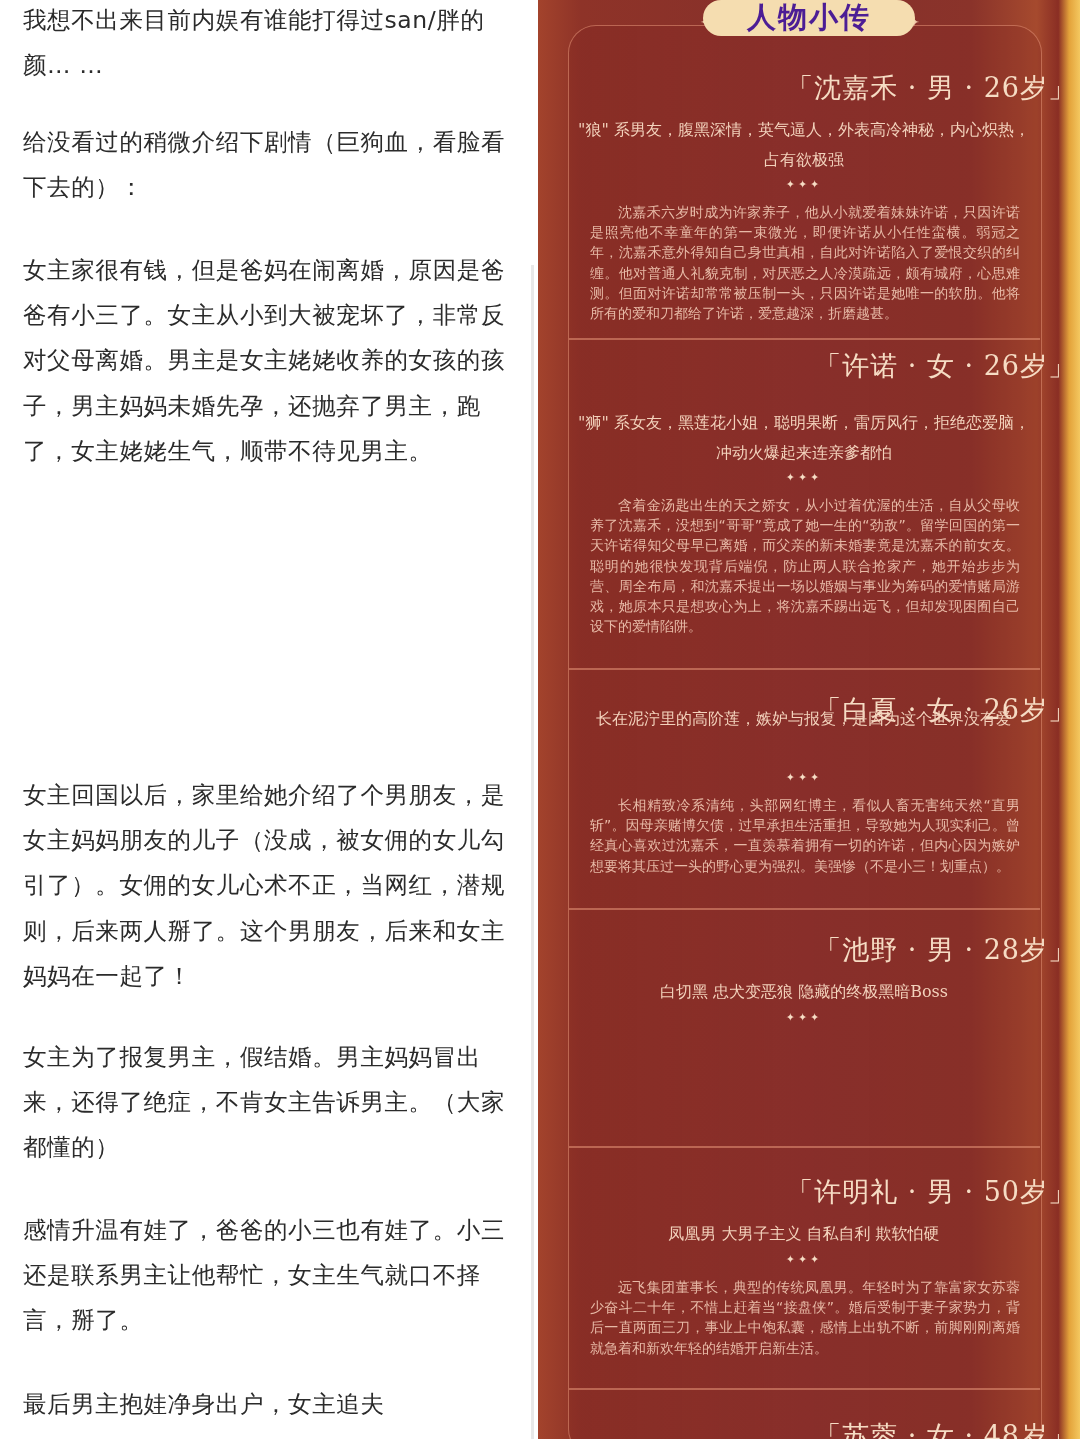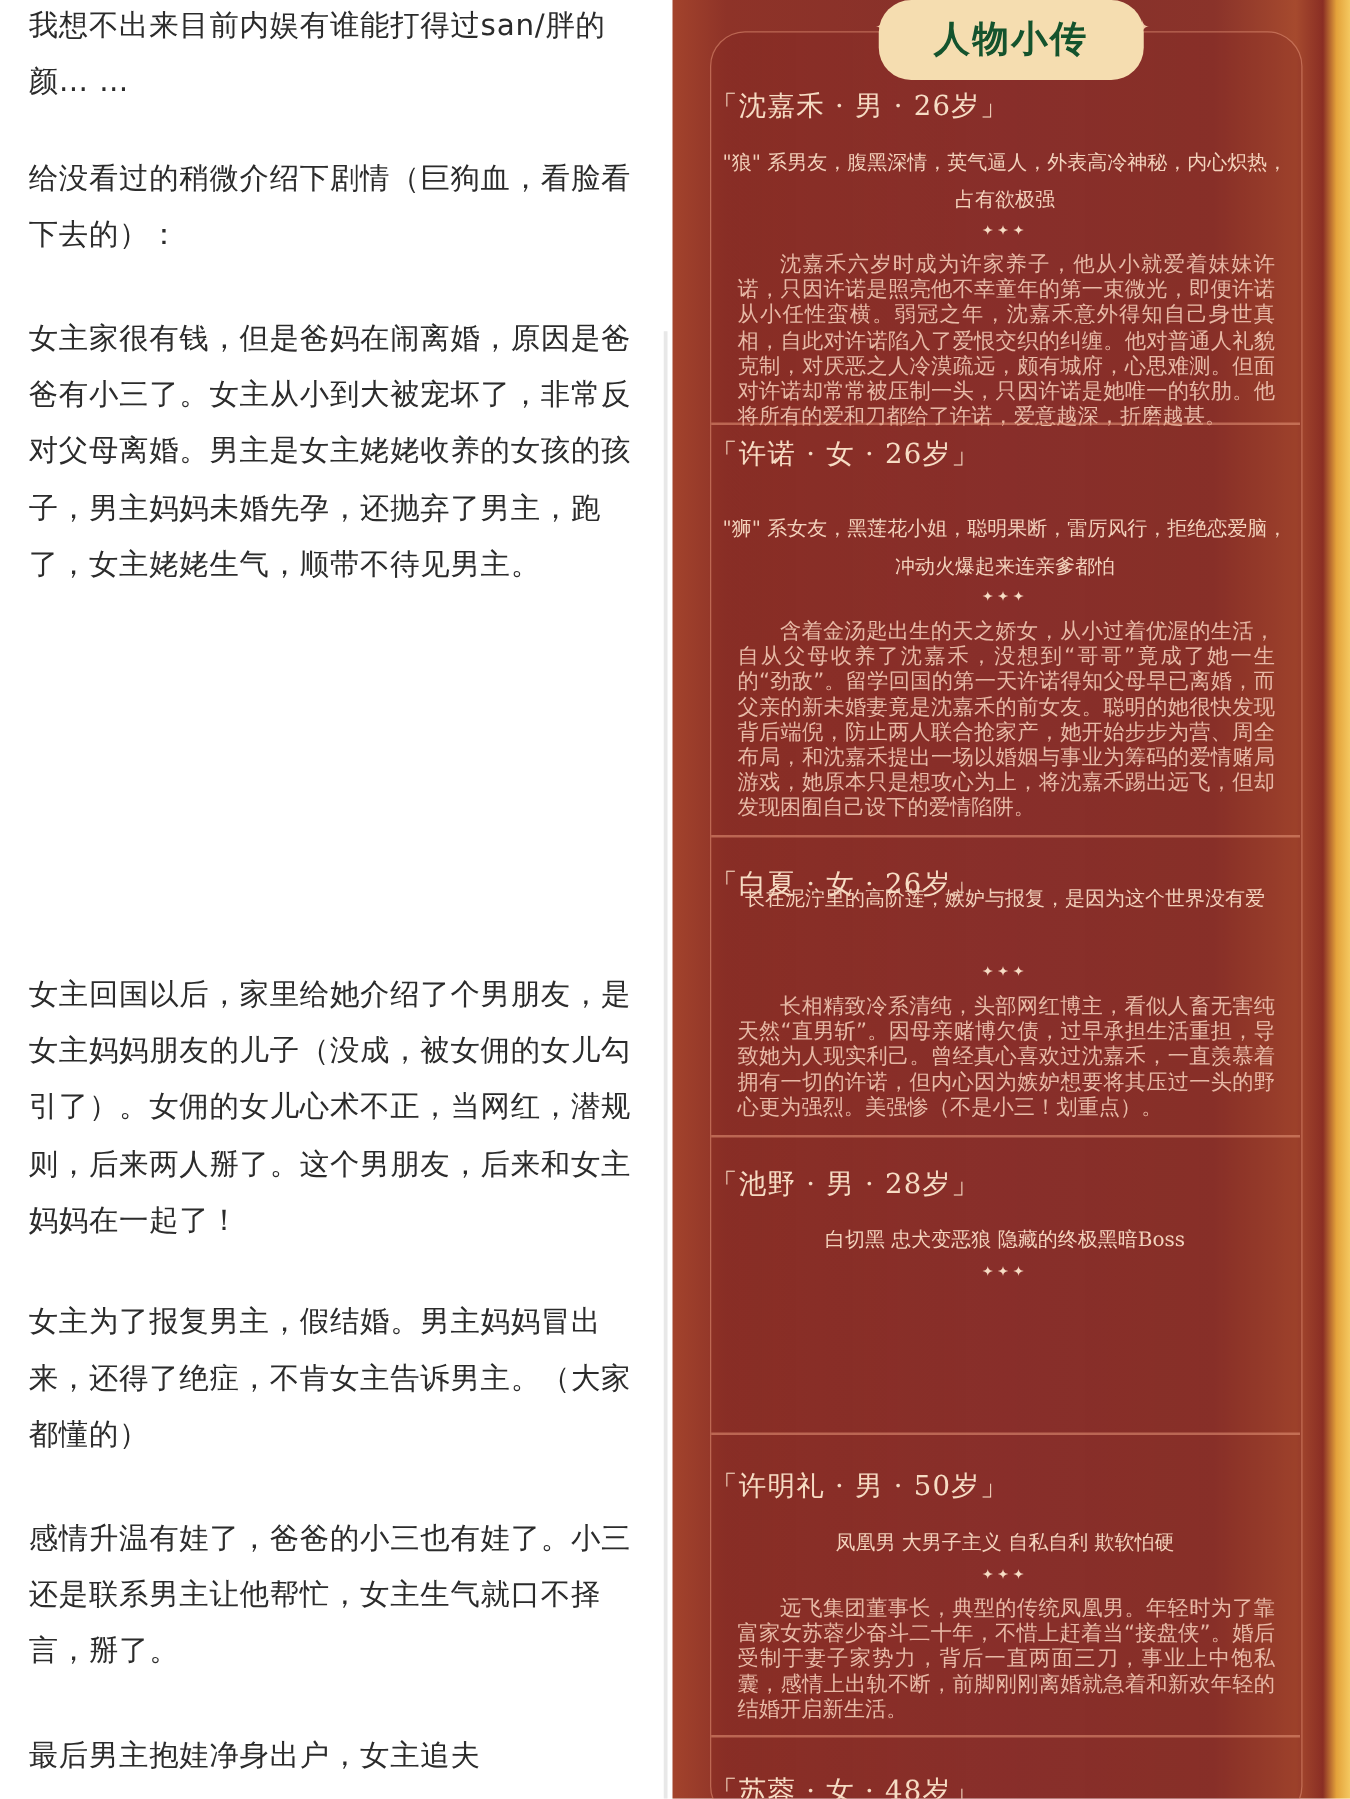--- a/index.html
+++ b/index.html
@@ -27,50 +27,50 @@
     position:absolute; left:538px; top:0; width:542px; height:1439px;
     background:linear-gradient(90deg,#a3432c 0%,#8e3328 8%,#86302b 50%,#8a332a 80%,#a64a2e 92%,#8a2e24 96%,#e3a23a 98%,#f4c860 100%);
   }
   .card {
     position:absolute; left:30px; top:25px; width:472px; height:1430px;
     border:1.5px solid rgba(230,150,120,0.55);
     border-radius:28px;
     background:linear-gradient(90deg,rgba(120,30,30,0.25),rgba(150,40,40,0.15),rgba(120,30,30,0.2));
   }
   .title-badge {
-    position:absolute; left:165px; top:0px; width:212px; height:64px;
+    position:absolute; left:165px; top:0px; width:212px; height:36px;
     background:#f5ddb0; border-radius:26px;
     display:flex; align-items:center; justify-content:center;
     font-family:"DejaVu Sans",sans-serif; font-weight:bold;
-    font-size:29px; color:#14532d; letter-spacing:2px;
+    font-size:29px; color:#4c1d95; letter-spacing:2px;
   }
   .sparkle {
     position:absolute; top:14px; color:#f0c8a8; font-size:14px;
   }
   .divider {
     position:absolute; left:31px; width:471px; height:1.5px;
     background:rgba(230,150,120,0.55);
   }
   .heading {
-    position:absolute; left:30px; width:508px; text-align:left;
+    position:absolute; left:30px; width:508px; text-align:right;
     font-family:"DejaVu Serif","Liberation Serif",serif;
-    font-size:22px; color:#f6dcc4; letter-spacing:1px;
+    font-size:27px; color:#f6dcc4; letter-spacing:1px;
   }
   .tagline {
     position:absolute; left:40px; width:452px; text-align:center;
     font-family:"DejaVu Serif","Liberation Serif",serif;
     font-size:16px; line-height:30px; color:#f3d2bc;
   }
   .stars {
     position:absolute; left:30px; width:472px; text-align:center;
     color:#f6dcc4; font-size:11px; letter-spacing:3px;
   }
   .bio {
     position:absolute; left:52px; width:430px;
-    font-size:17px; line-height:20.2px; color:#e7b9a6;
+    font-size:14px; line-height:20.2px; color:#e7b9a6;
     text-indent:2em; text-align:justify;
   }
 </style>
 </head>
 <body>
 
 <div class="left">
   <div class="para" style="top:-2px">我想不出来目前内娱有谁能打得过san/胖的颜… …</div>
   <div class="para" style="top:120px">给没看过的稍微介绍下剧情（巨狗血，看脸看下去的）：</div>
   <div class="para" style="top:248px">女主家很有钱，但是爸妈在闹离婚，原因是爸爸有小三了。女主从小到大被宠坏了，非常反对父母离婚。男主是女主姥姥收养的女孩的孩子，男主妈妈未婚先孕，还抛弃了男主，跑了，女主姥姥生气，顺带不待见男主。</div>

